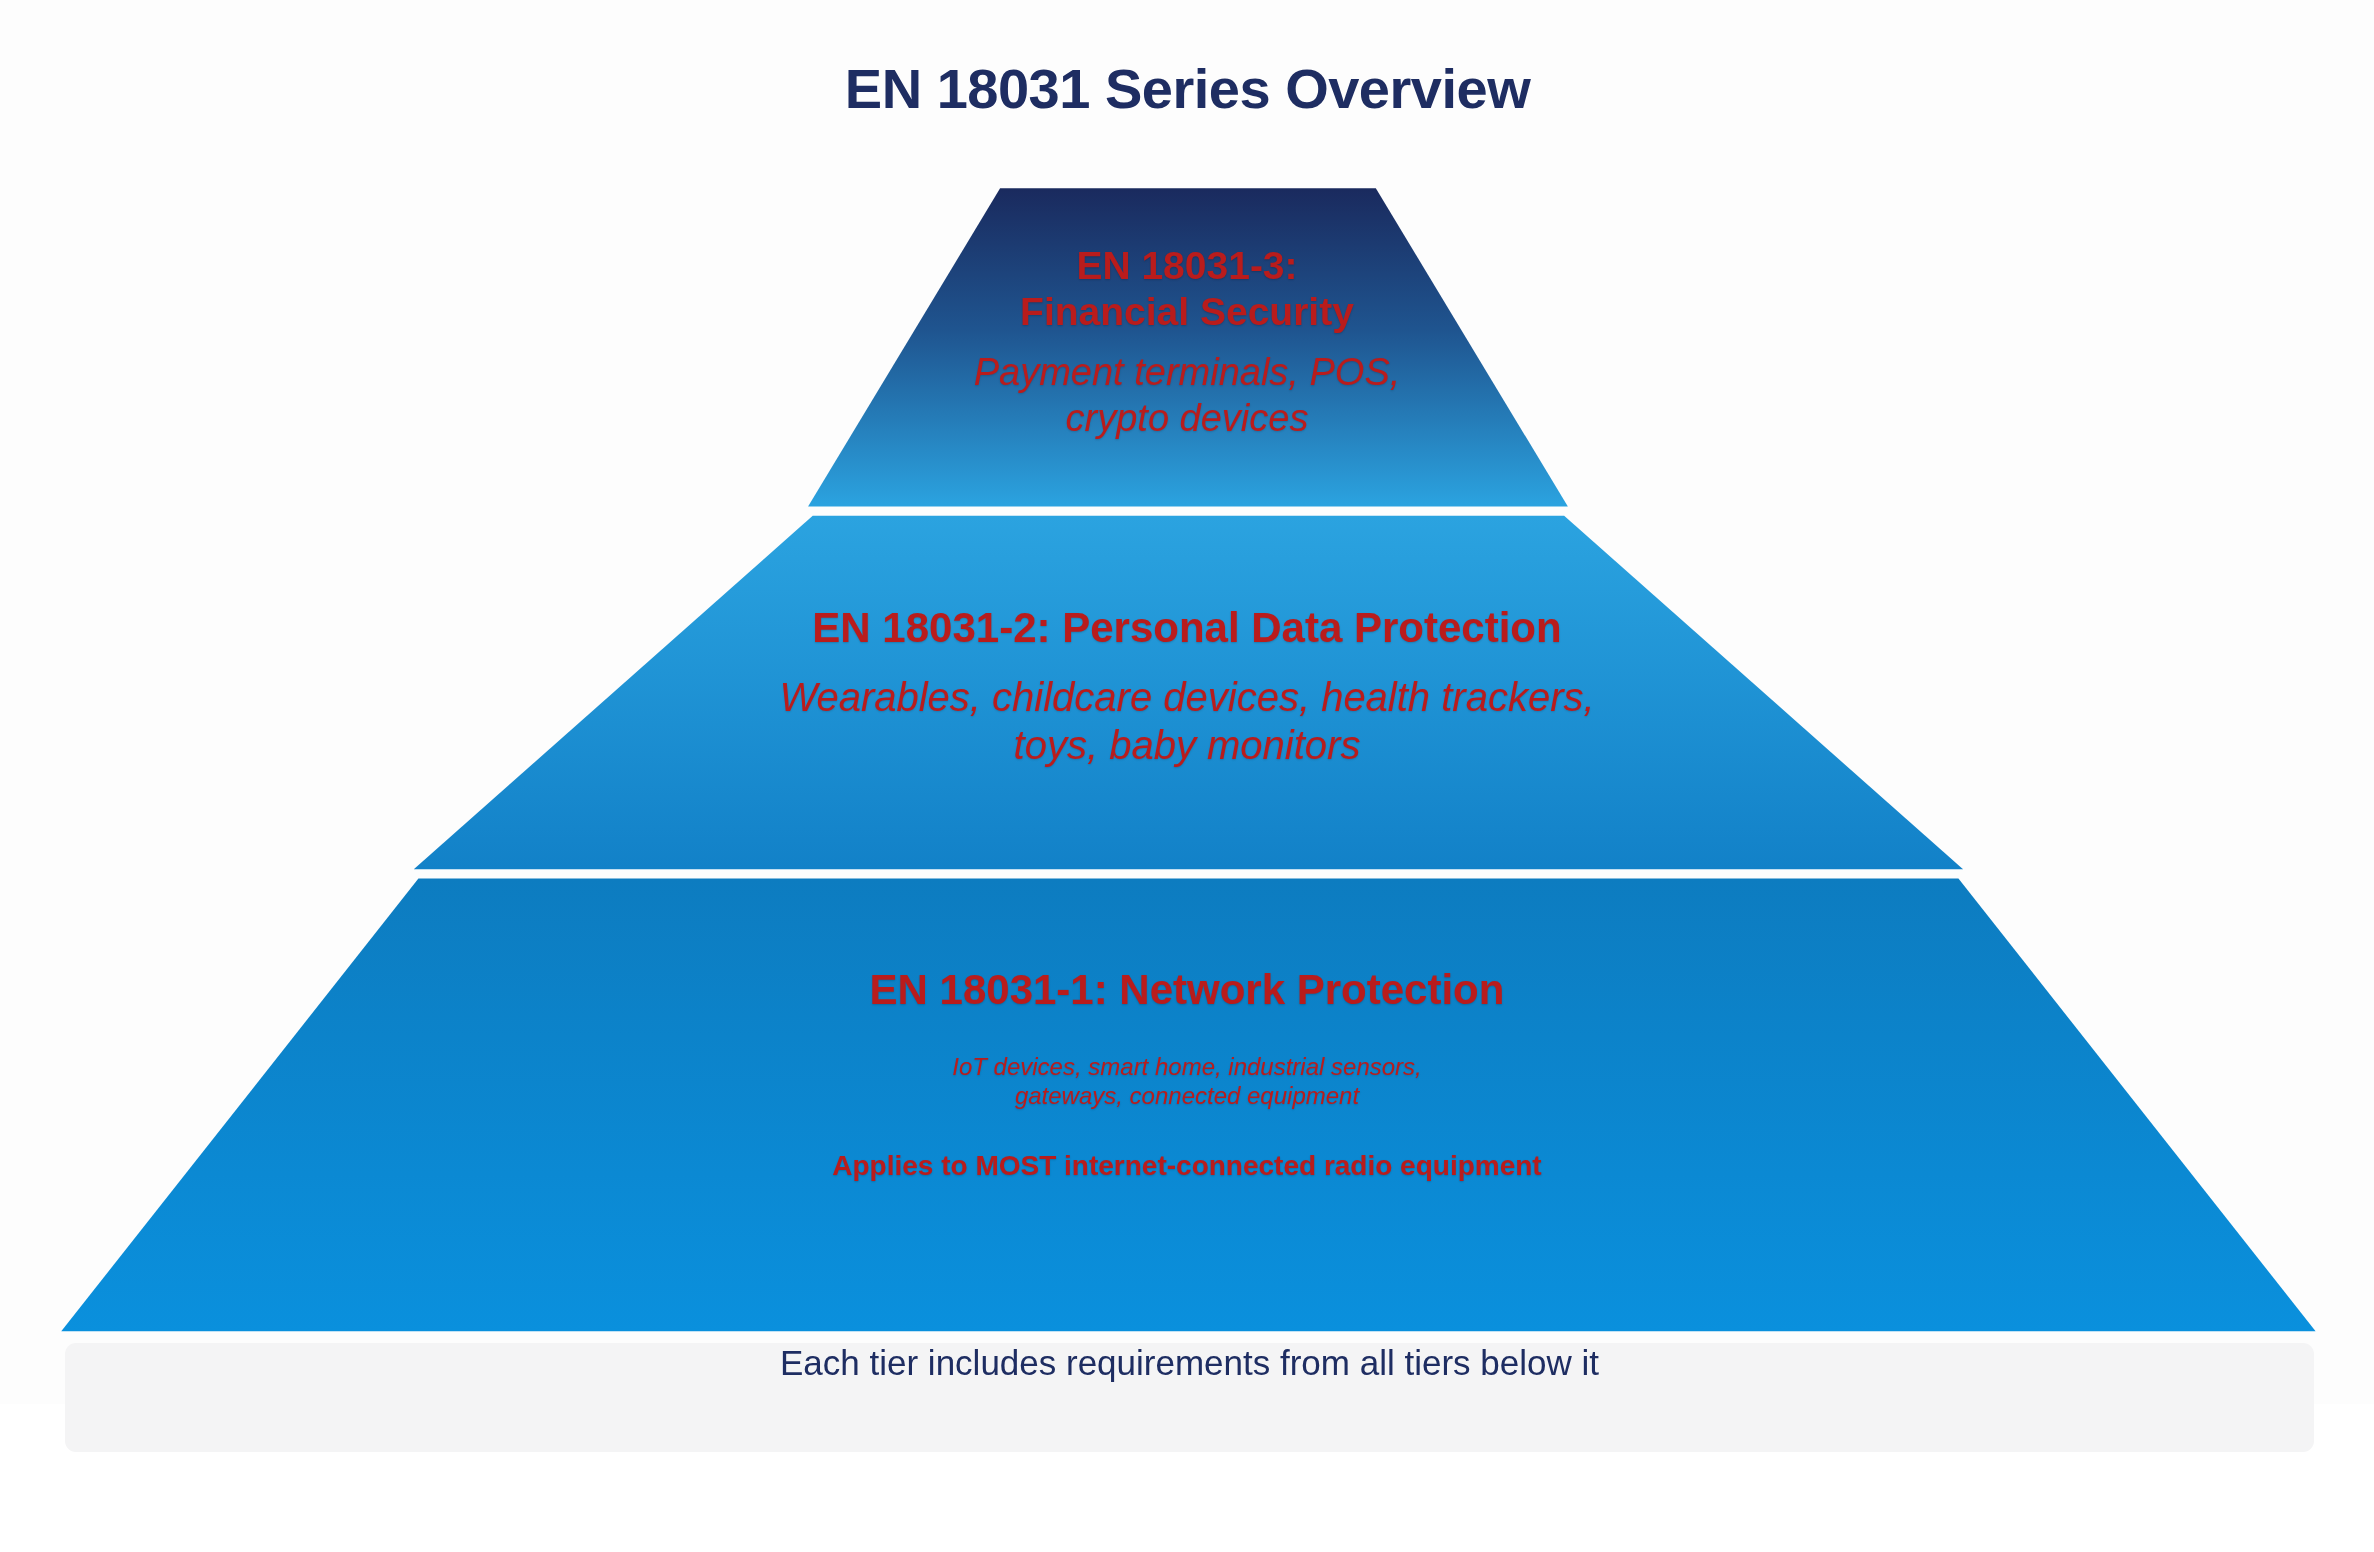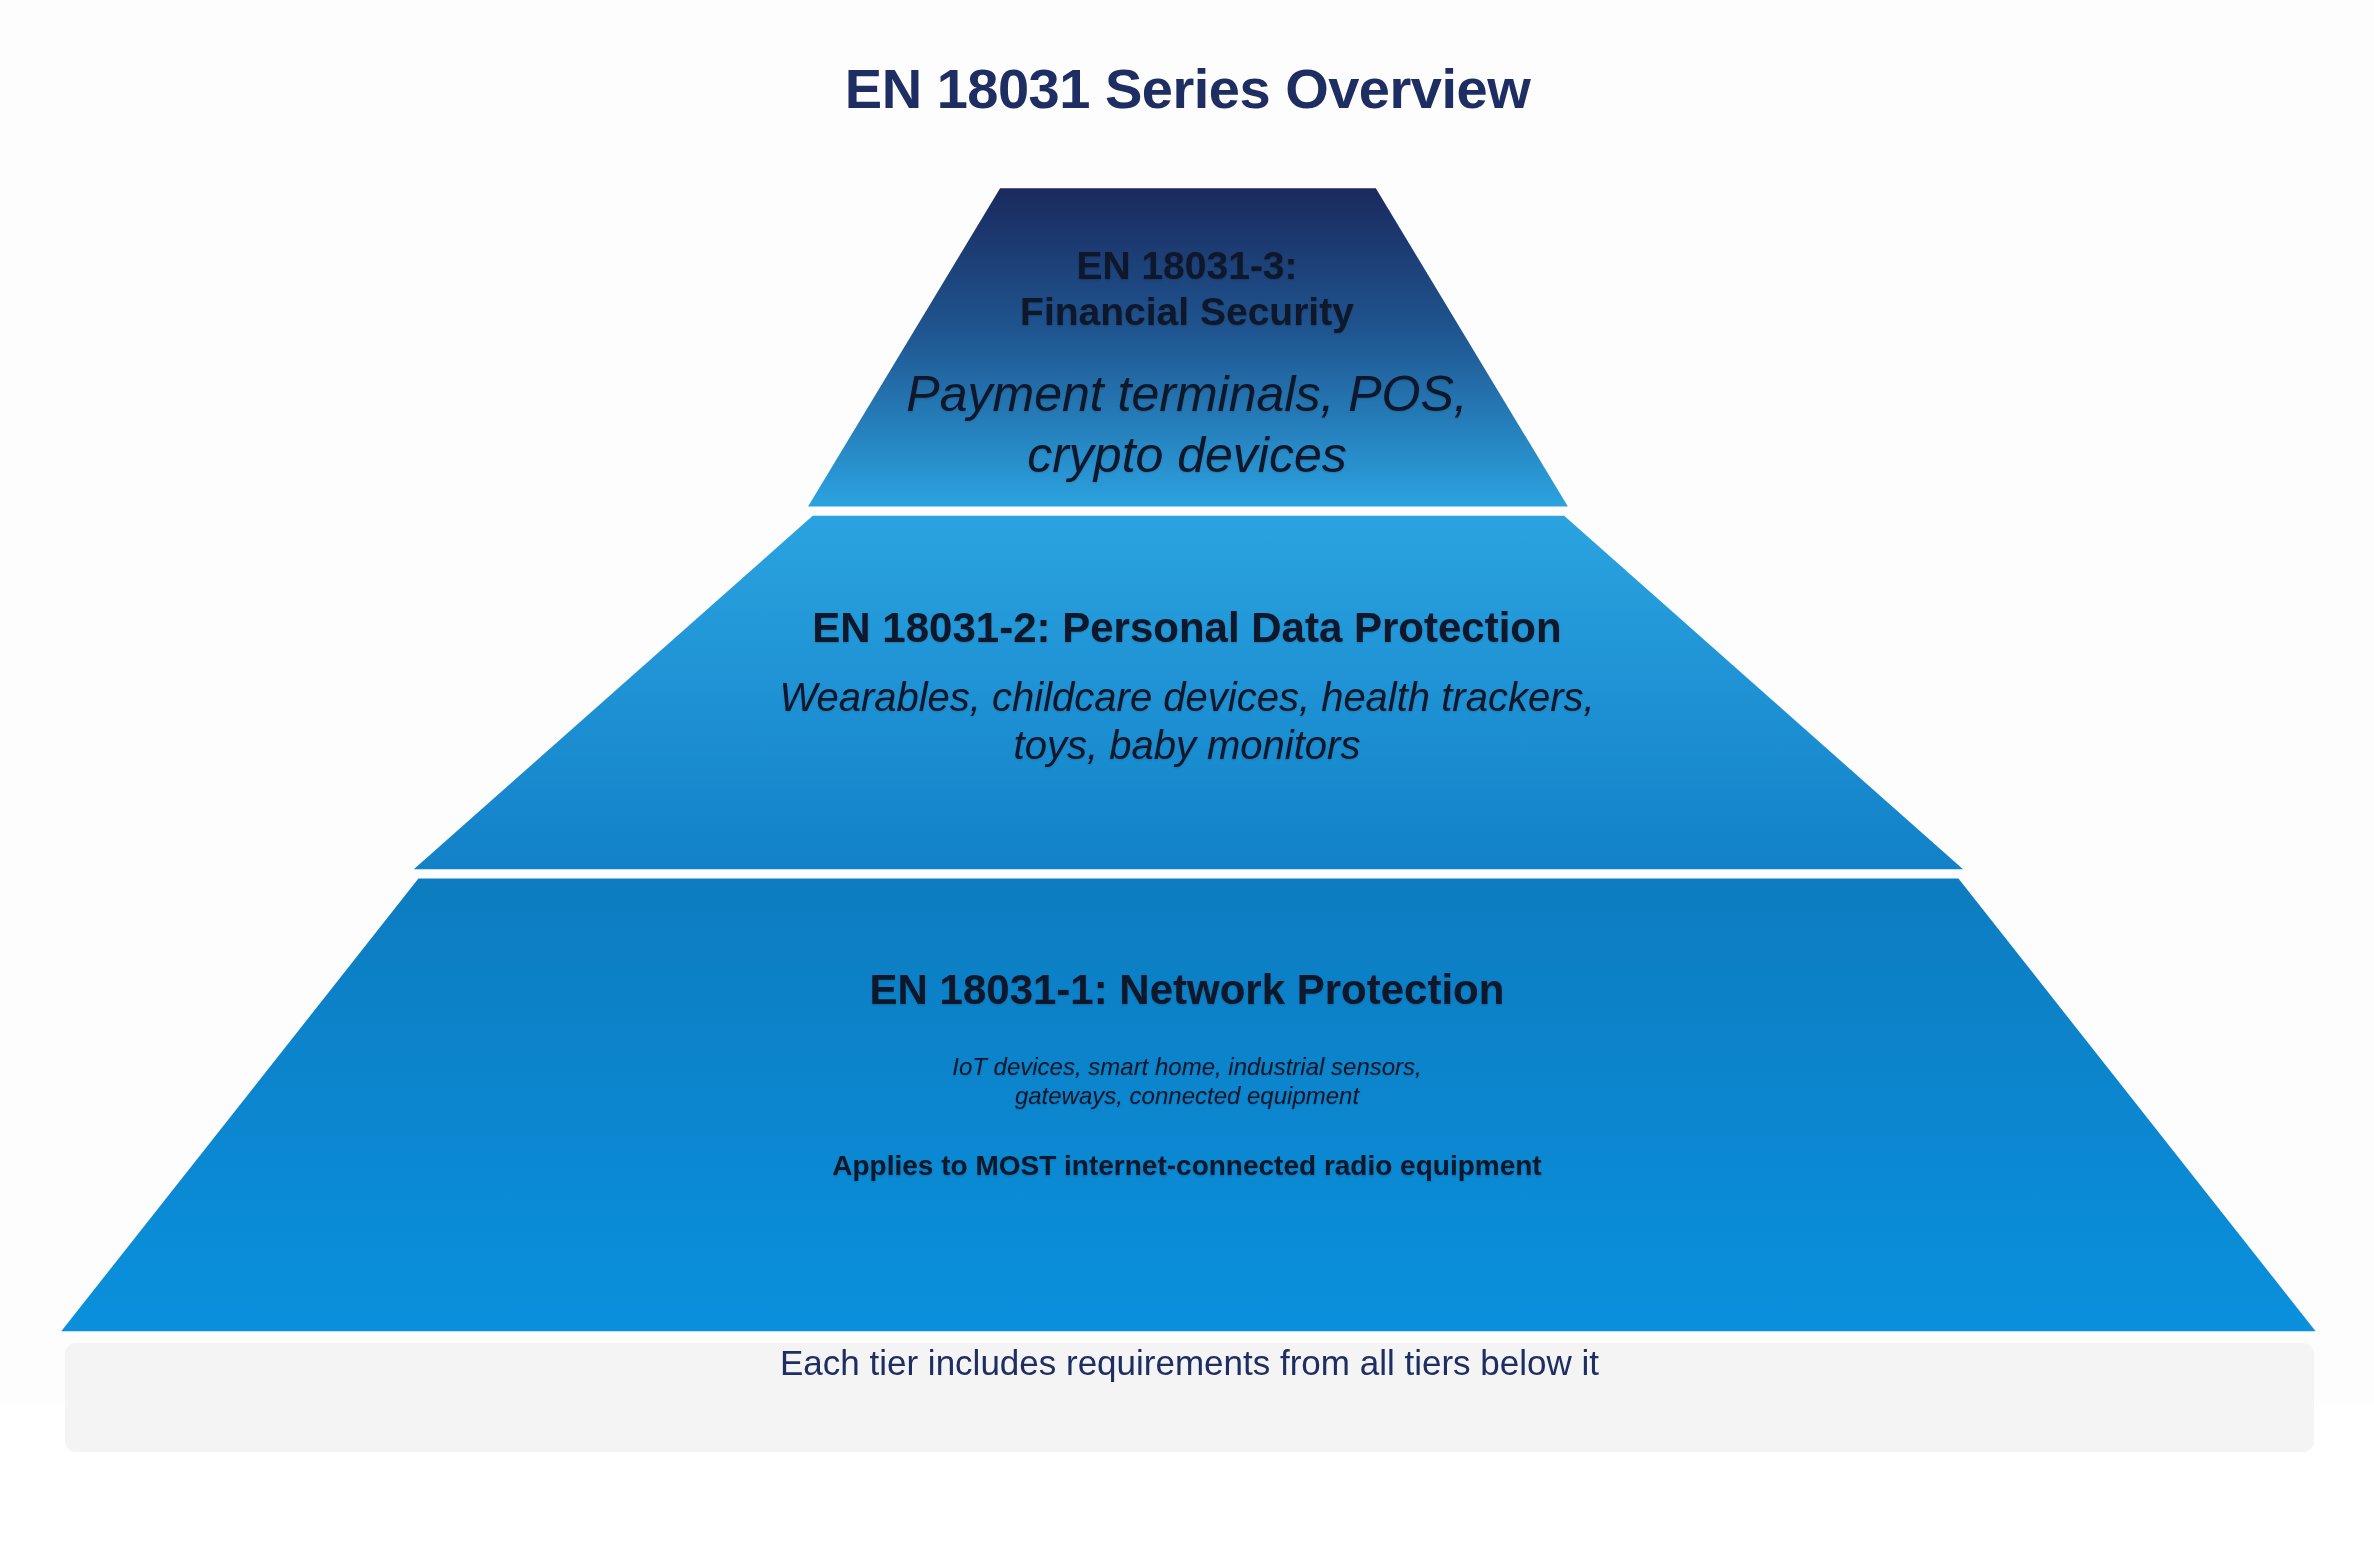--- a/index.html
+++ b/index.html
@@ -44,21 +44,21 @@
     left: 0;
     top: 0;
     width: 2375px;
     height: 1553px;
   }
 
   
   .tier-text {
     position: absolute;
     text-align: center;
-    color: #0f172a;
+    color: #b91c1c;
     pointer-events: none;
   }
   .tier-title {
     font-weight: bold;
     line-height: 1.18;
     text-shadow: 0 0.9px 1.9px rgba(0,0,0,0.18);
   }
   .tier-desc {
     font-style: italic;
     line-height: 1.22;
@@ -70,21 +70,21 @@
     text-shadow: 0 0.9px 1.9px rgba(0,0,0,0.18);
   }
 
   
   #tier3-text {
     left: 816px;
     top: 243px;
     width: 742px;
   }
   #tier3-text .tier-title { font-size: 39px; }
-  #tier3-text .tier-desc  { font-size: 50px; margin-top: 29px; }
+  #tier3-text .tier-desc  { font-size: 38px; margin-top: 14px; }
 
   
   #tier2-text {
     left: 547px;
     top: 603px;
     width: 1280px;
   }
   #tier2-text .tier-title { font-size: 42px; }
   #tier2-text .tier-desc  { font-size: 40px; margin-top: 20px; }
 

